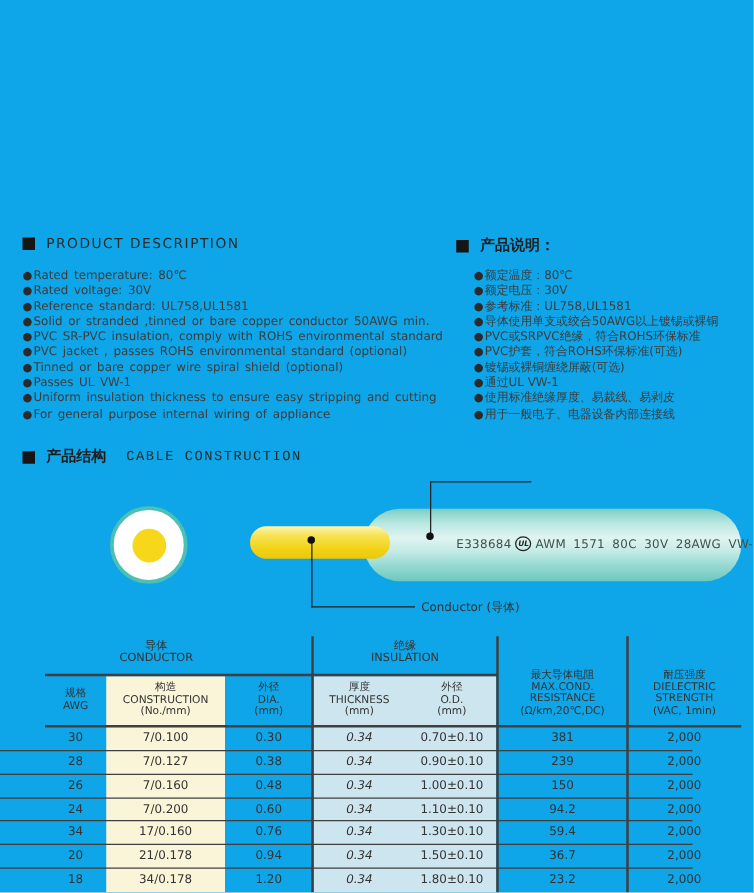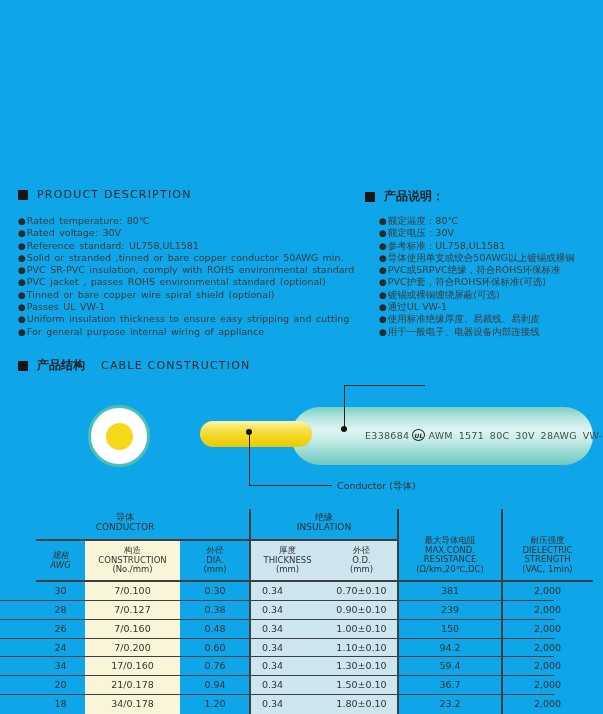--- a/index.html
+++ b/index.html
@@ -6,21 +6,21 @@
   .page{position:relative;width:603px;height:714px;background:#0ea5e9;overflow:hidden;
         font-family:"DejaVu Sans","Liberation Sans",sans-serif;color:#333;margin:0 auto;}
 
   
   .sec-hdr{position:absolute;display:flex;align-items:center;}
   .sq{width:10px;height:10px;background:#151515;display:inline-block;margin-right:9px;flex:none;}
   .h-en{font-size:11px;letter-spacing:1.2px;color:#2b2b2b;white-space:nowrap;}
   .h-cn{font-size:12px;font-weight:bold;color:#1e1e1e;white-space:nowrap;}
   #hdr-desc{left:18px;top:188px;}
   #hdr-notes{left:365px;top:188px;}
-  #hdr-constr{left:18px;top:357px;}
+  #hdr-constr{left:18px;top:357px;font-family:Liberation Mono, monospace;}
   #hdr-constr .h-en{margin-left:16px;}
 
   
   .list{position:absolute;top:215px;}
   #list-en{left:18px;width:352px;}
   #list-cn{left:379px;width:238px;}
   .spec-item{font-size:9.5px;line-height:12.3px;white-space:nowrap;color:#3c3c3c;}
   .spec-item::before{content:"\25CF";margin-right:1px;font-size:9px;color:#2a2a2a;}
   .en-item{word-spacing:1.5px;}
 
@@ -55,35 +55,35 @@
   #band-blue{left:251px;width:146px;background:#cde5ee;}
   .vrule{position:absolute;top:509px;height:205px;width:2px;background:#3f3f3f;z-index:1;}
   #v1{left:249px;} #v2{left:397px;} #v3{left:501px;}
   .hrule{position:absolute;background:#3f3f3f;height:1.5px;z-index:1;}
   #rule-group{left:36px;top:539px;width:362px;}
   #rule-header{left:36px;top:580px;width:557px;height:2px;}
   .thc{position:absolute;text-align:center;font-size:8.5px;line-height:9.6px;color:#333;z-index:2;}
   .thc .hline{white-space:nowrap;}
   #g-conductor{left:36px;top:513px;width:178px;font-size:9px;}
   #g-insulation{left:250px;top:513px;width:148px;font-size:9px;}
-  #c-awg{left:36px;top:551px;width:49px;font-style:italic;}
+  #c-awg{left:36px;top:551px;width:49px;}
   #c-construction{left:85px;top:546px;width:95px;}
   #c-dia{left:180px;top:546px;width:70px;}
   #c-thickness{left:250px;top:546px;width:75px;}
   #c-od{left:325px;top:546px;width:73px;}
   #c-resistance{left:398px;top:536px;width:104px;}
   #c-dielectric{left:502px;top:536px;width:91px;}
   #rows{position:absolute;left:0;top:582px;width:603px;z-index:2;}
   .trow{position:relative;width:554px;height:18.86px;box-sizing:border-box;
         border-bottom:1.5px solid #3f3f3f;}
   .trow:last-child{border-bottom:none;}
   .cell{position:absolute;top:0;text-align:center;font-size:9.5px;line-height:18px;
         color:#333;white-space:nowrap;}
   .c0{left:36px;width:49px;} .c1{left:85px;width:95px;} .c2{left:180px;width:70px;}
-  .c3{left:235px;width:75px;} .c4{left:325px;width:73px;} .c5{left:398px;width:104px;}
+  .c3{left:250px;width:75px;font-style:italic;} .c4{left:325px;width:73px;} .c5{left:398px;width:104px;}
   .c6{left:502px;width:91px;}
 </style>
 </head>
 <body>
 
 <div class="page">
 
   <div class="sec-hdr" id="hdr-desc">
     <span class="sq"></span>
     <span class="h-en">PRODUCT DESCRIPTION</span>

